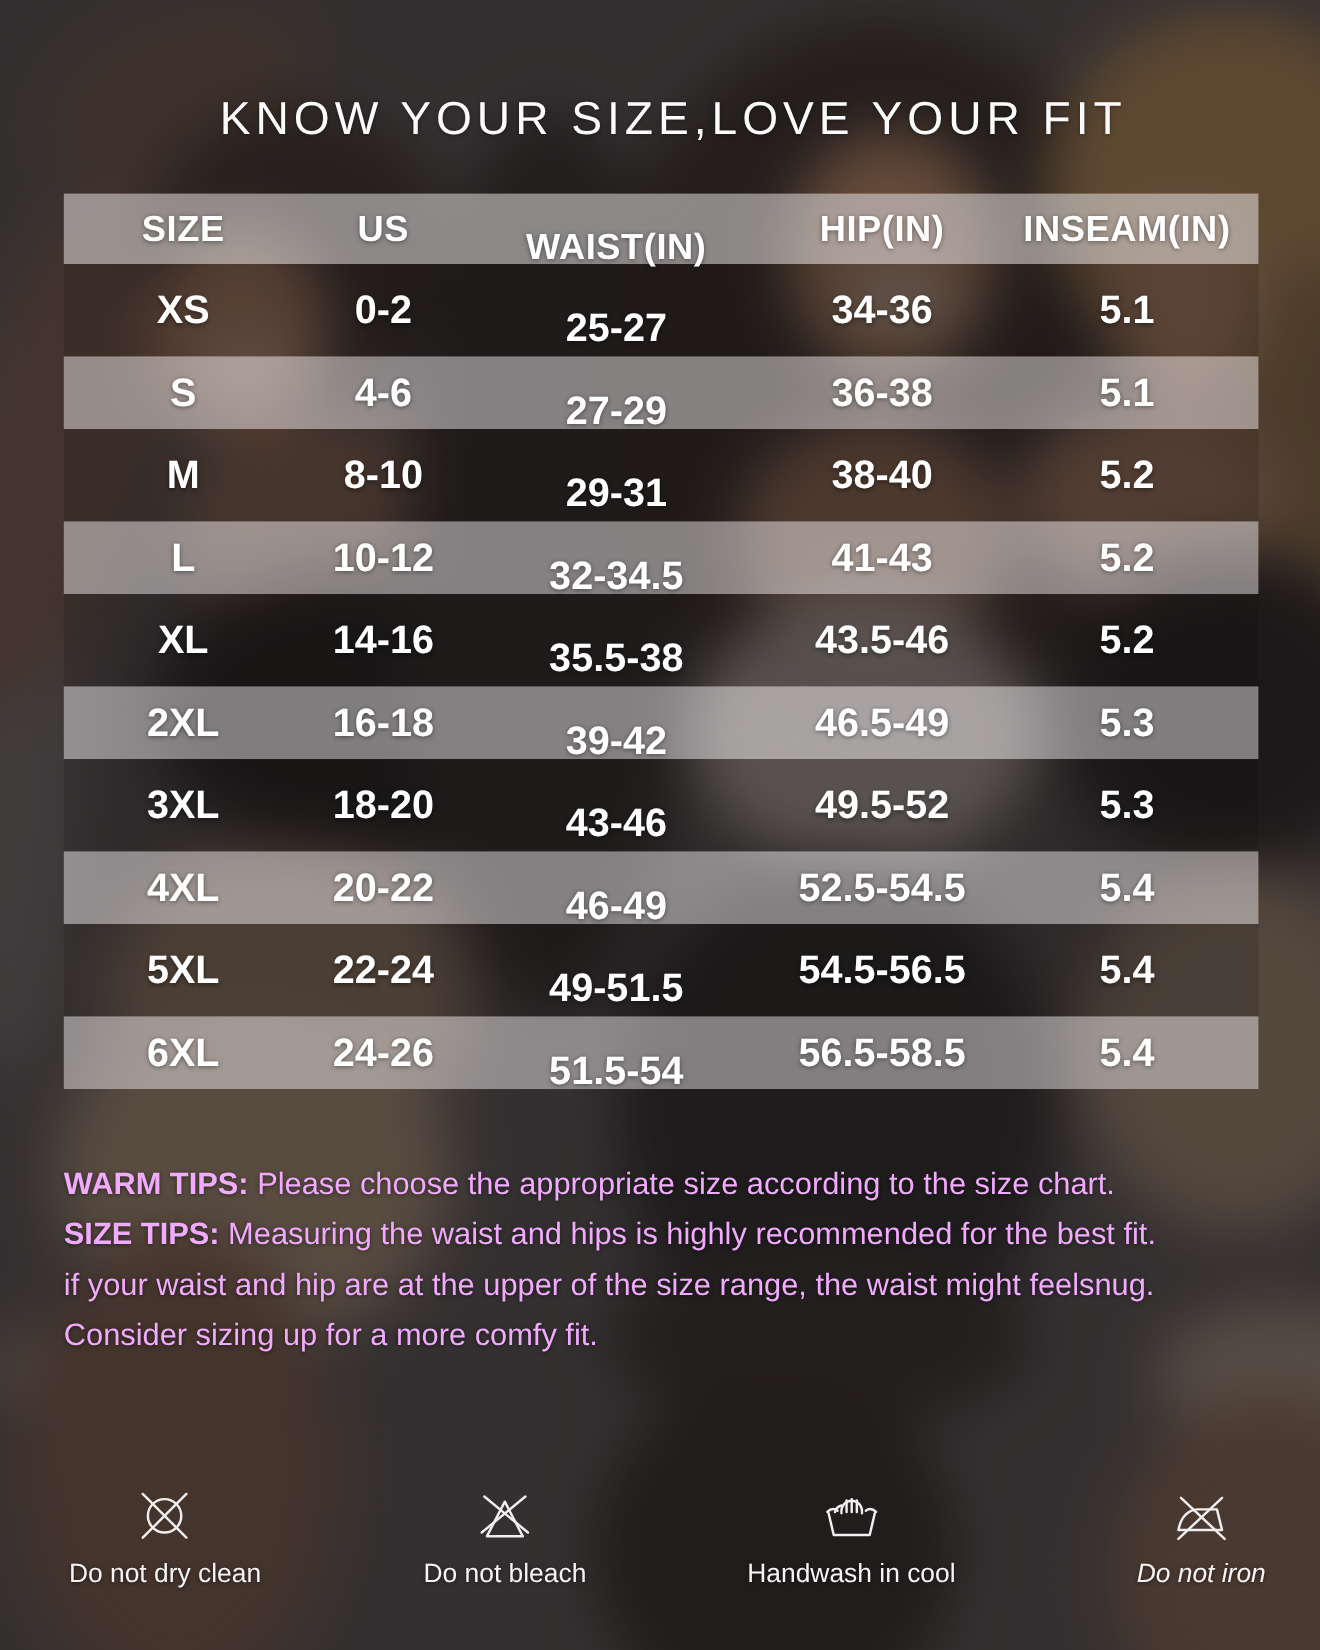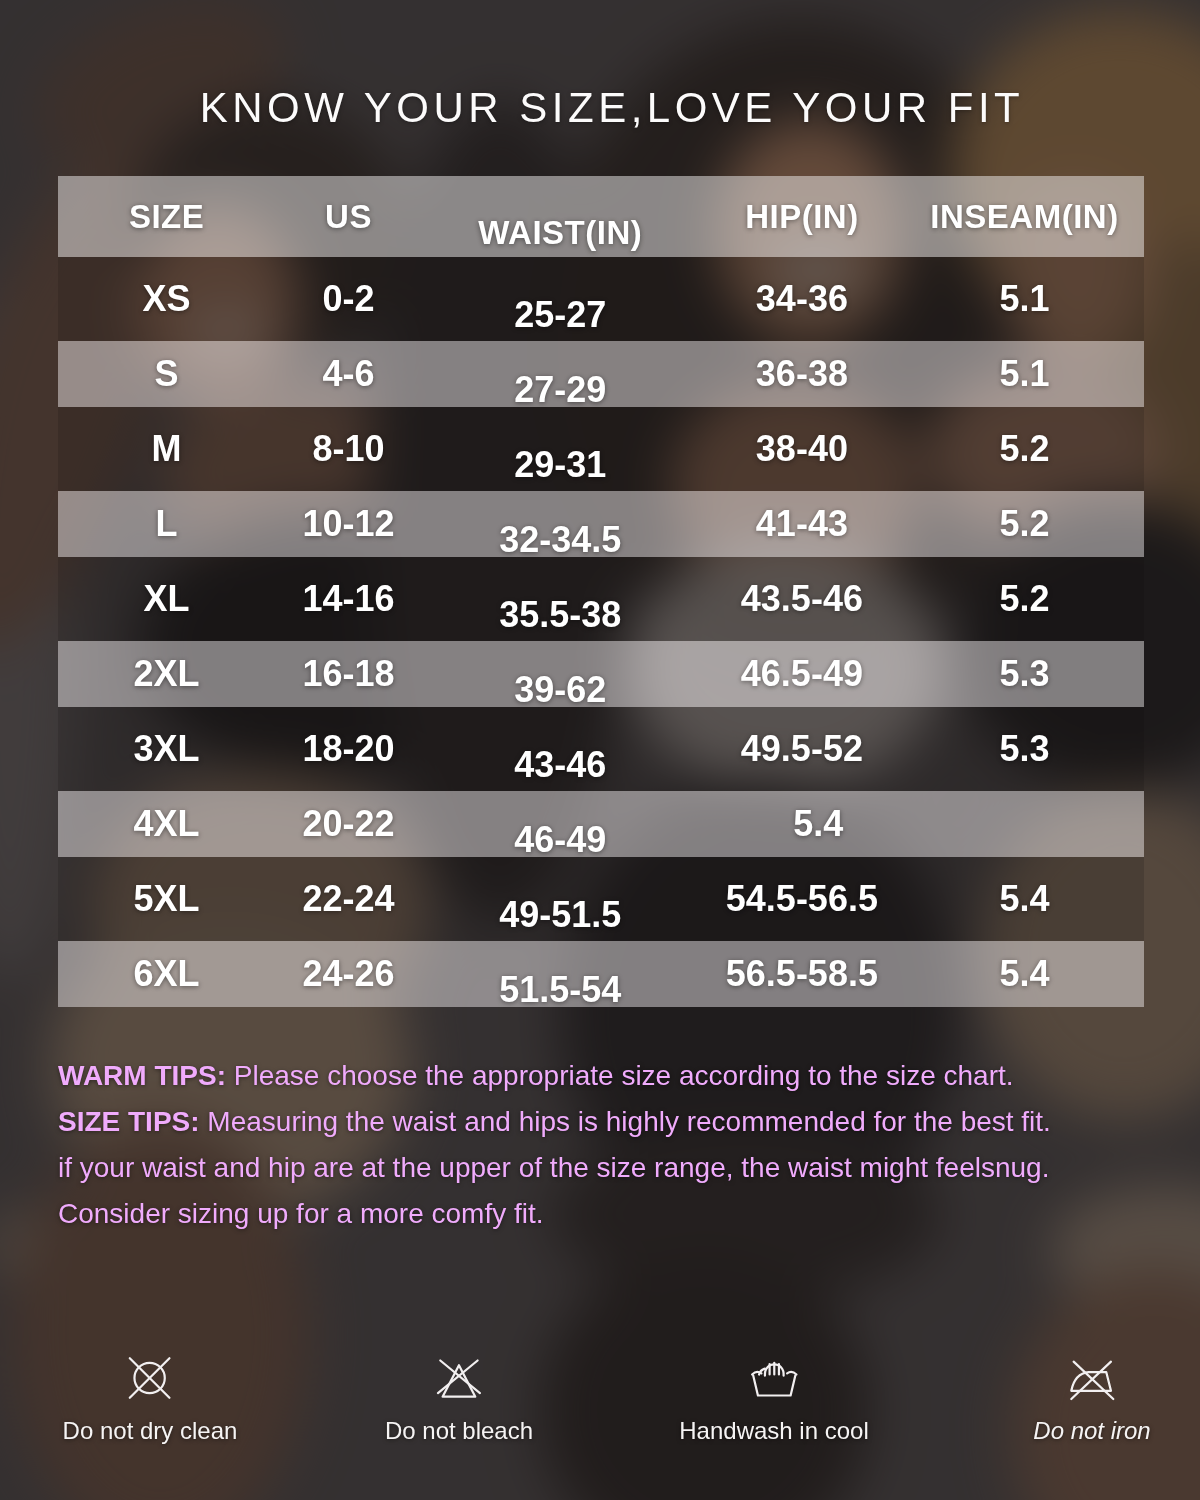--- a/index.html
+++ b/index.html
@@ -18,21 +18,21 @@
   .content{position:absolute;inset:0;}
   .title{
     position:absolute;top:84px;left:0;width:100%;
     text-align:center;color:#fcfbfb;
     font-size:42px;letter-spacing:4.5px;font-weight:400;
     text-shadow:0 1px 4px rgba(0,0,0,0.35);
     margin-left:12px;
   }
   .size-table{position:absolute;left:58px;top:176px;width:1086px;}
   .trow{display:flex;align-items:center;}
-  .trow.head{height:81px;background:rgba(244,241,242,0.50);}
+  .trow.head{height:64px;background:rgba(244,241,242,0.50);}
   .trow.dark{height:84px;background:rgba(15,12,13,0.15);}
   .trow.light{height:66px;background:rgba(244,241,242,0.47);}
   .cell{
     text-align:center;color:#ffffff;font-weight:bold;font-size:36px;
     text-shadow:0 1px 5px rgba(0,0,0,0.45);
     white-space:nowrap;
   }
   .head .cell{font-size:33px;letter-spacing:0.5px;}
   .c0{width:20%;} .c1{width:13.5%;} .c2{width:25.5%;margin-top:32px;} .c3{width:19%;} .c4{width:22%;}
   .tips{
@@ -130,35 +130,36 @@
     <div class="trow dark">
       <div class="cell c0">XL</div>
       <div class="cell c1">14-16</div>
       <div class="cell c2">35.5-38</div>
       <div class="cell c3">43.5-46</div>
       <div class="cell c4">5.2</div>
     </div>
     <div class="trow light">
       <div class="cell c0">2XL</div>
       <div class="cell c1">16-18</div>
-      <div class="cell c2">39-62</div>
+      <div class="cell c2">39-42</div>
       <div class="cell c3">46.5-49</div>
       <div class="cell c4">5.3</div>
     </div>
     <div class="trow dark">
       <div class="cell c0">3XL</div>
       <div class="cell c1">18-20</div>
       <div class="cell c2">43-46</div>
       <div class="cell c3">49.5-52</div>
       <div class="cell c4">5.3</div>
     </div>
     <div class="trow light">
       <div class="cell c0">4XL</div>
       <div class="cell c1">20-22</div>
       <div class="cell c2">46-49</div>
+      <div class="cell c3">52.5-54.5</div>
       <div class="cell c4">5.4</div>
     </div>
     <div class="trow dark">
       <div class="cell c0">5XL</div>
       <div class="cell c1">22-24</div>
       <div class="cell c2">49-51.5</div>
       <div class="cell c3">54.5-56.5</div>
       <div class="cell c4">5.4</div>
     </div>
     <div class="trow light">

